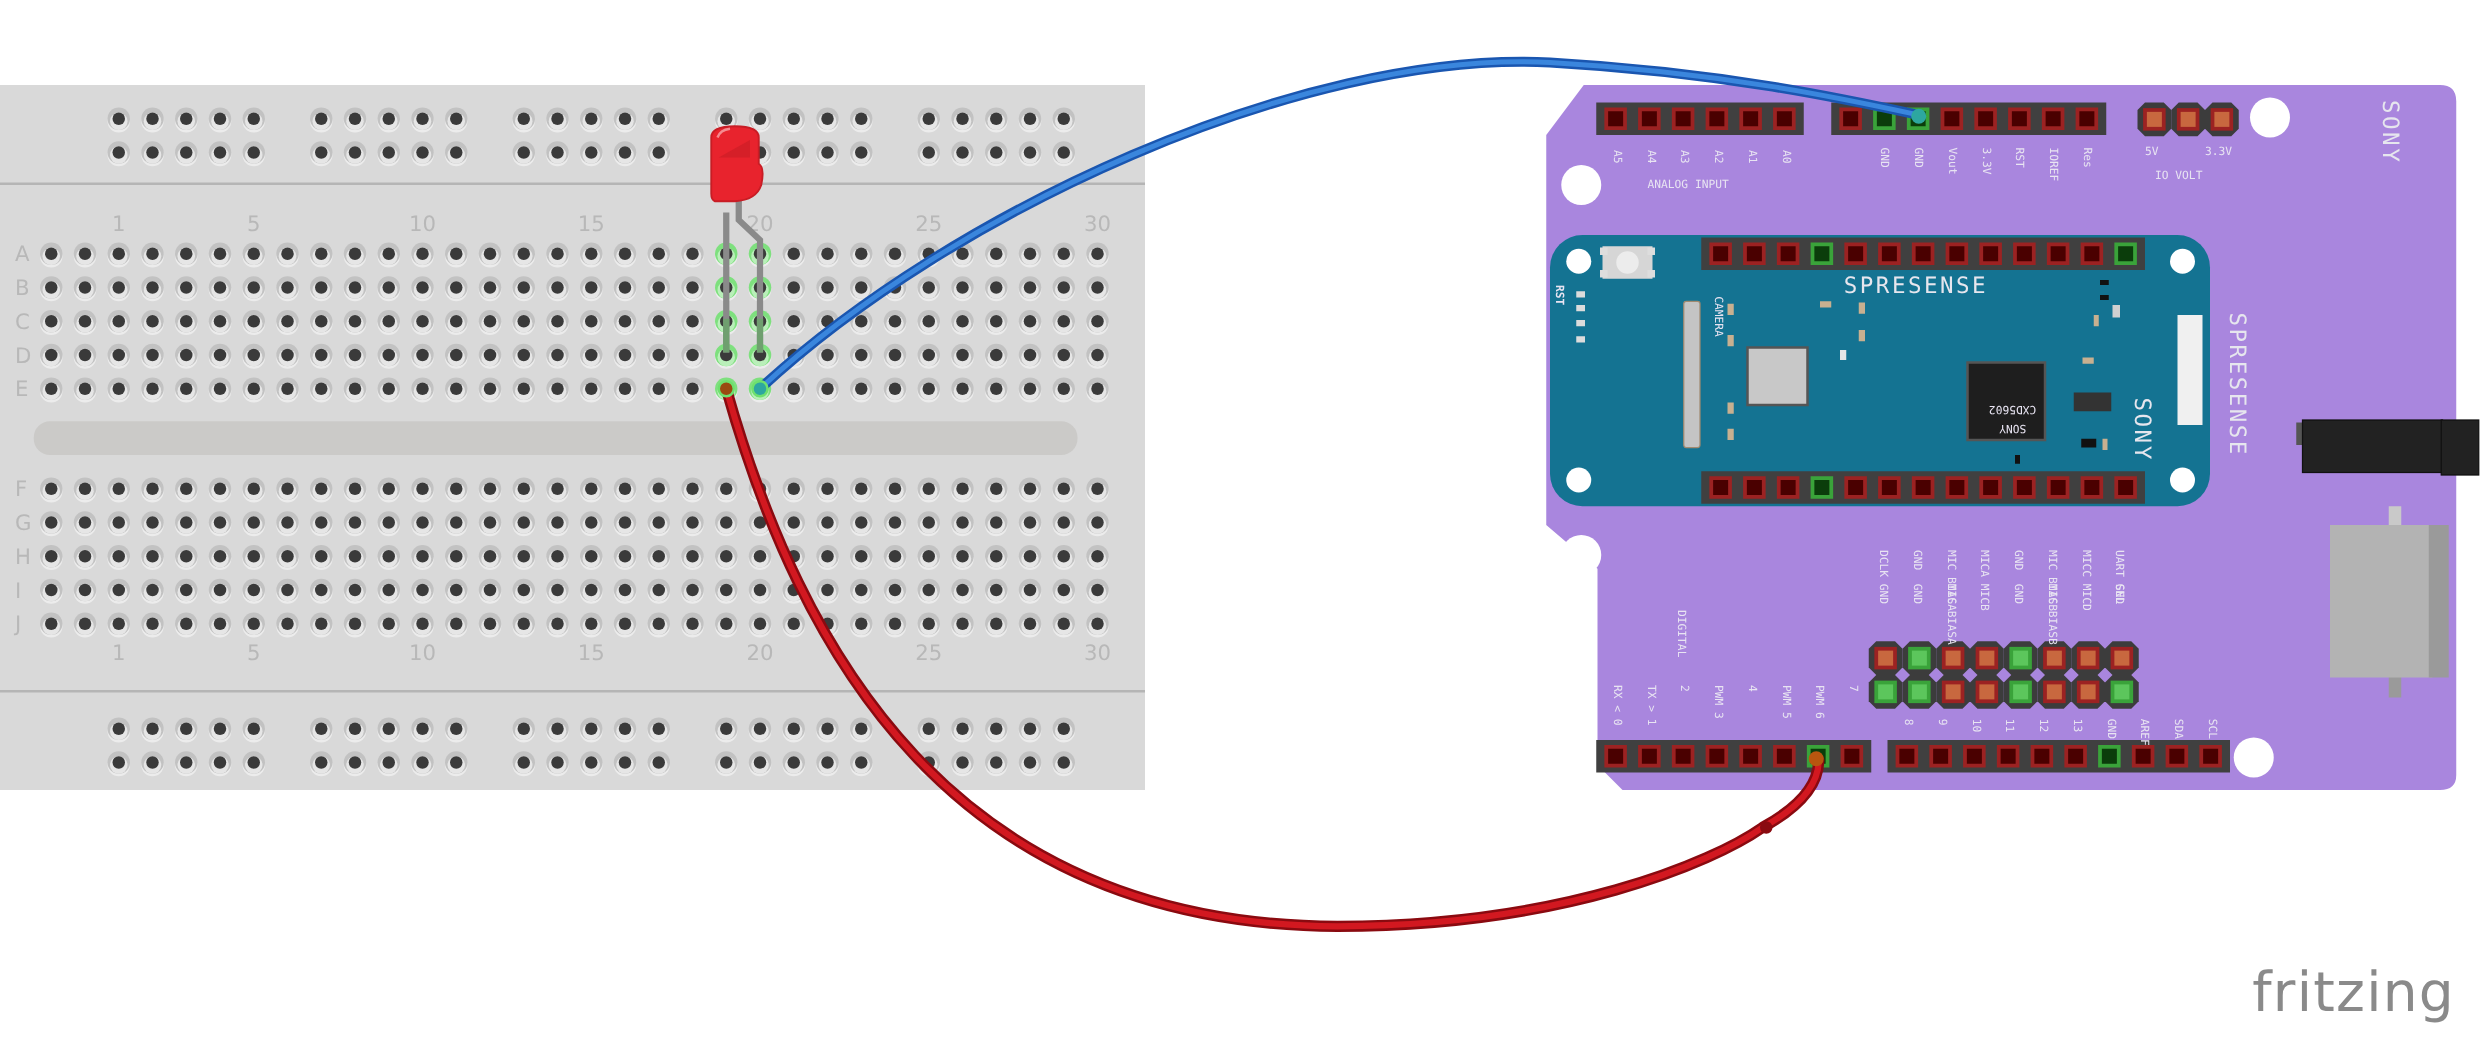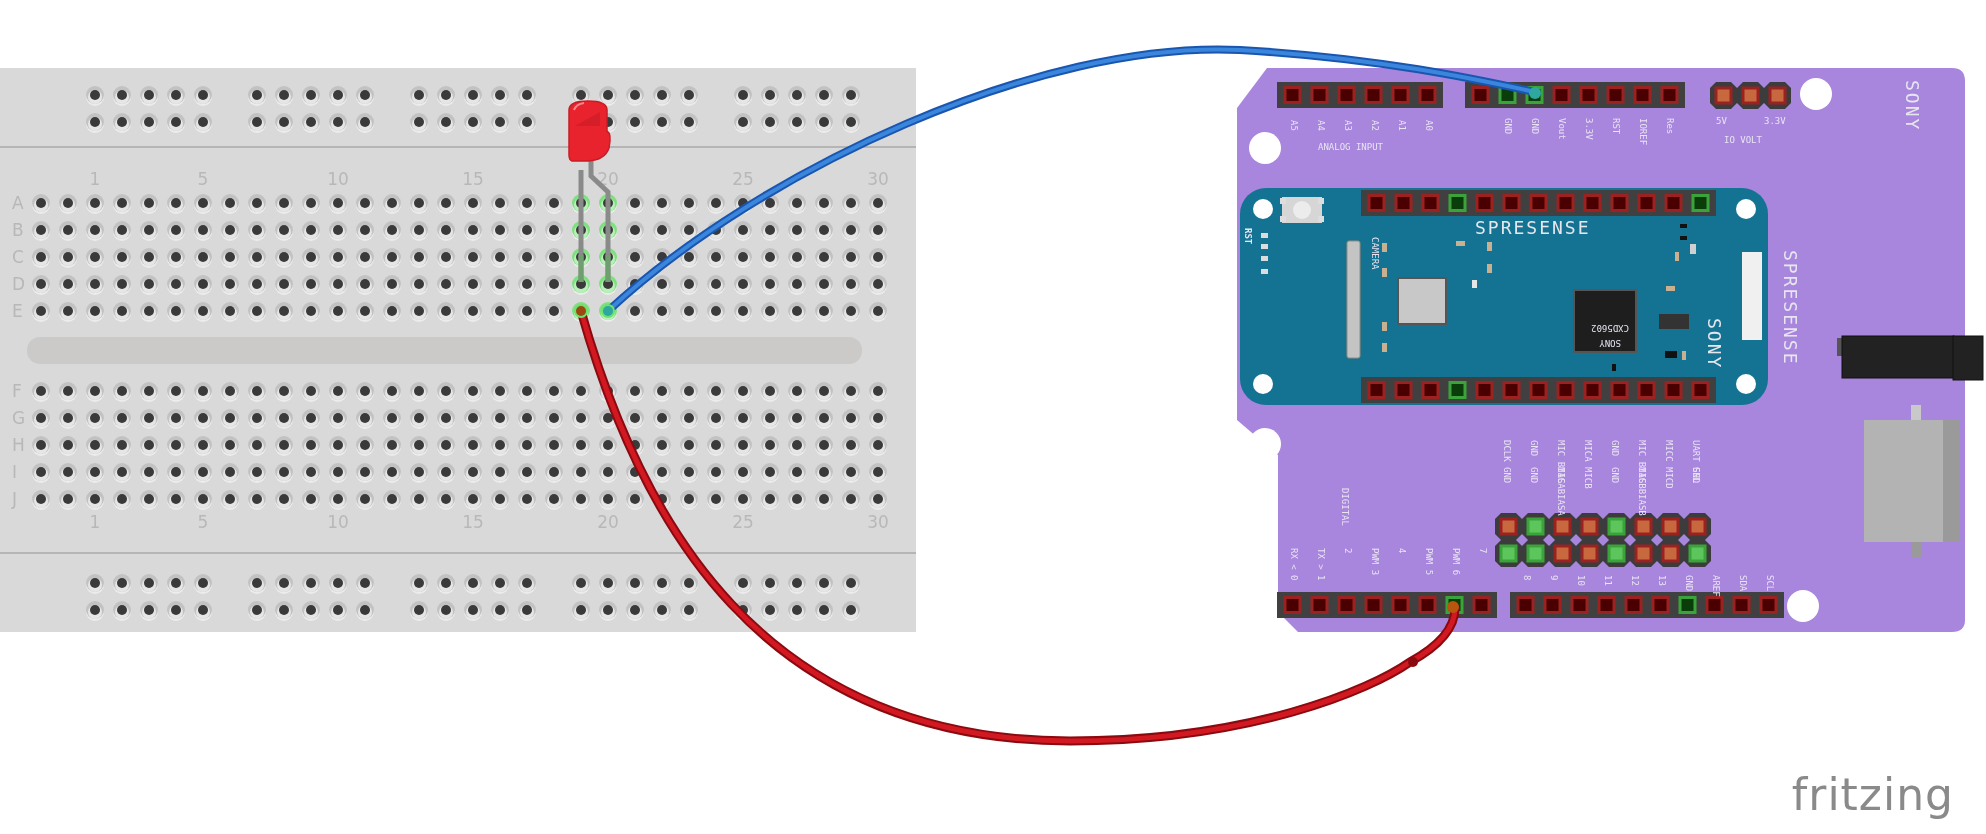--- a/index.html
+++ b/index.html
@@ -1,21 +1,21 @@
 <!DOCTYPE html>
 <html><head>
 <meta charset="utf-8">
 <style>
   html,body{margin:0;padding:0;background:#ffffff;}
   body{width:1986px;height:834px;position:relative;overflow:hidden;font-family:"DejaVu Sans Mono","Liberation Mono",monospace;}
   #stage{position:absolute;left:0;top:0;width:1986px;height:834px;}
   .bb-label{font-family:"DejaVu Sans","Liberation Sans",sans-serif;fill:#b8b8b8;font-size:17px;}
   .pcb-text{font-family:"DejaVu Sans Mono","Liberation Mono",monospace;fill:#e8e4f2;font-size:9px;}
   .pcb-text-big{font-family:"DejaVu Sans Mono","Liberation Mono",monospace;fill:#e6e6ee;font-size:18px;letter-spacing:2px;}
-  .logo{position:absolute;right:32px;bottom:14px;font-family:"DejaVu Sans","Liberation Sans",sans-serif;font-size:44px;color:#8a8a8a;letter-spacing:1px;}
+  .logo{position:absolute;right:22px;bottom:14px;font-family:"DejaVu Sans","Liberation Sans",sans-serif;font-size:44px;color:#8a8a8a;letter-spacing:1px;}
 </style>
 </head>
 <body>
 
 <div id="stage">
 <svg id="svg" width="1986" height="834" viewBox="0 0 1986 834" xmlns="http://www.w3.org/2000/svg">
 
   <g id="breadboard">
     <rect x="0" y="68" width="916" height="564" fill="#d9d9d9"></rect>
     <line x1="0" y1="147" x2="916" y2="147" stroke="#b5b5b5" stroke-width="2"></line>

